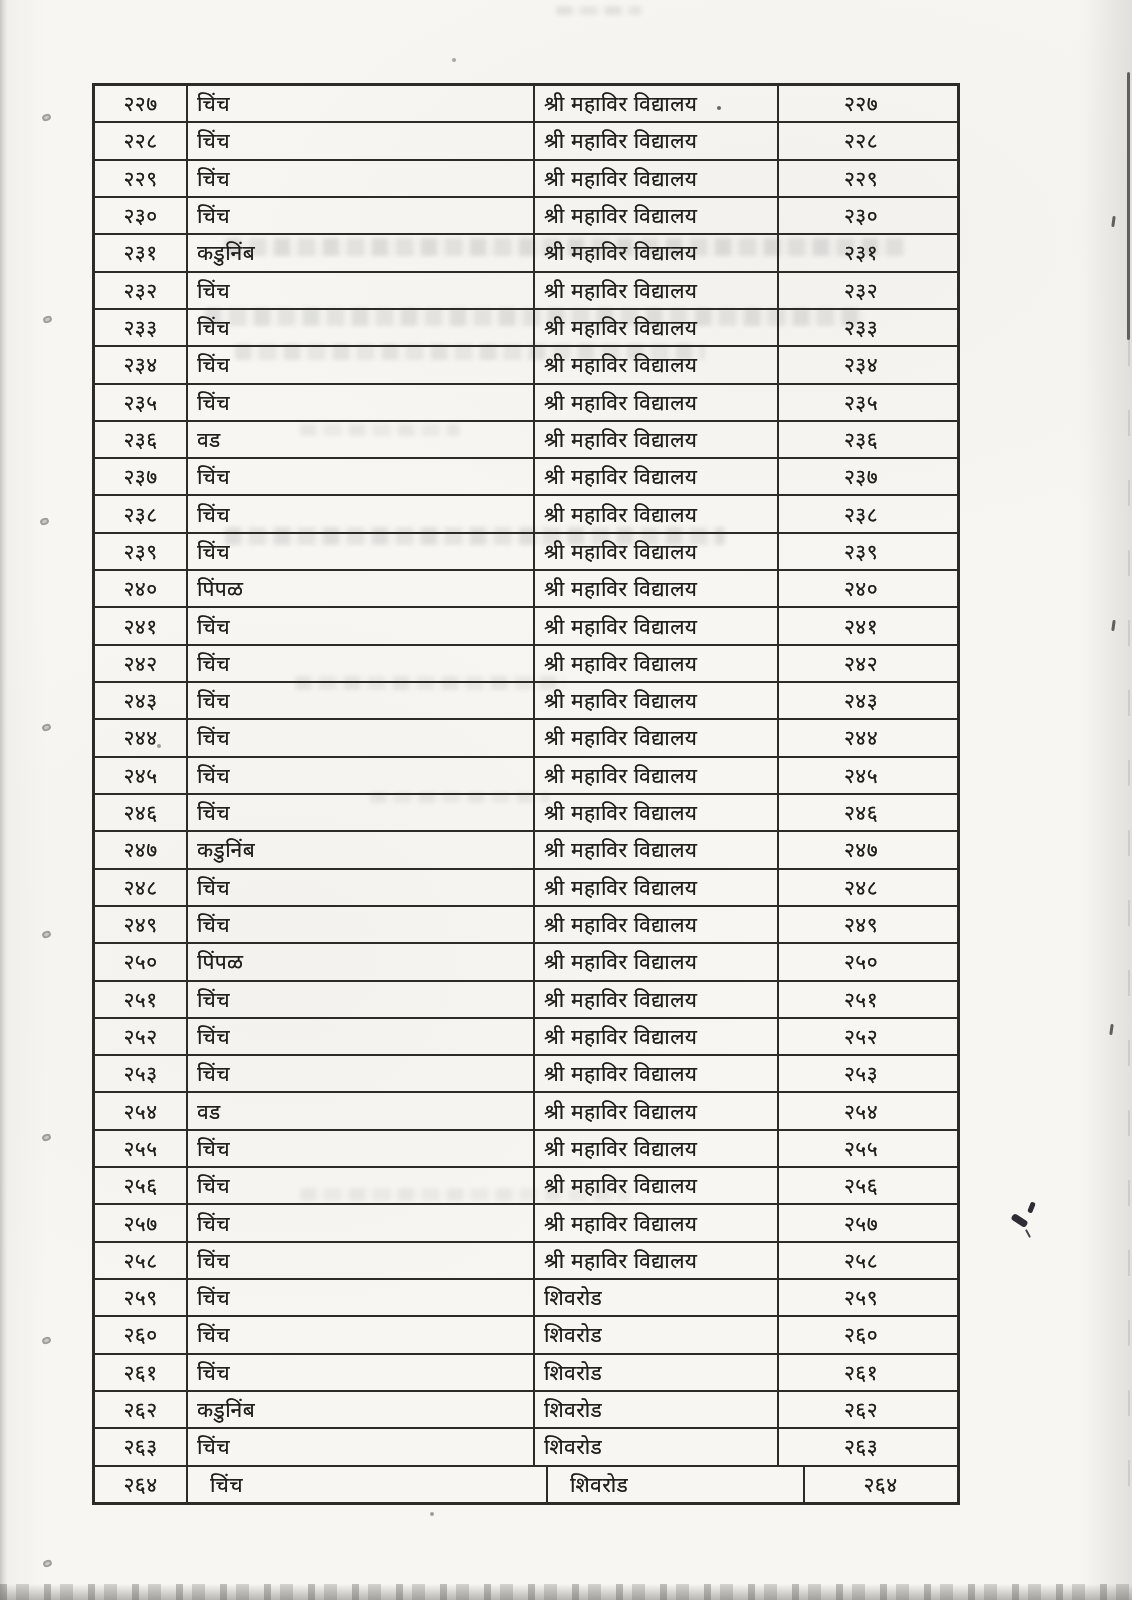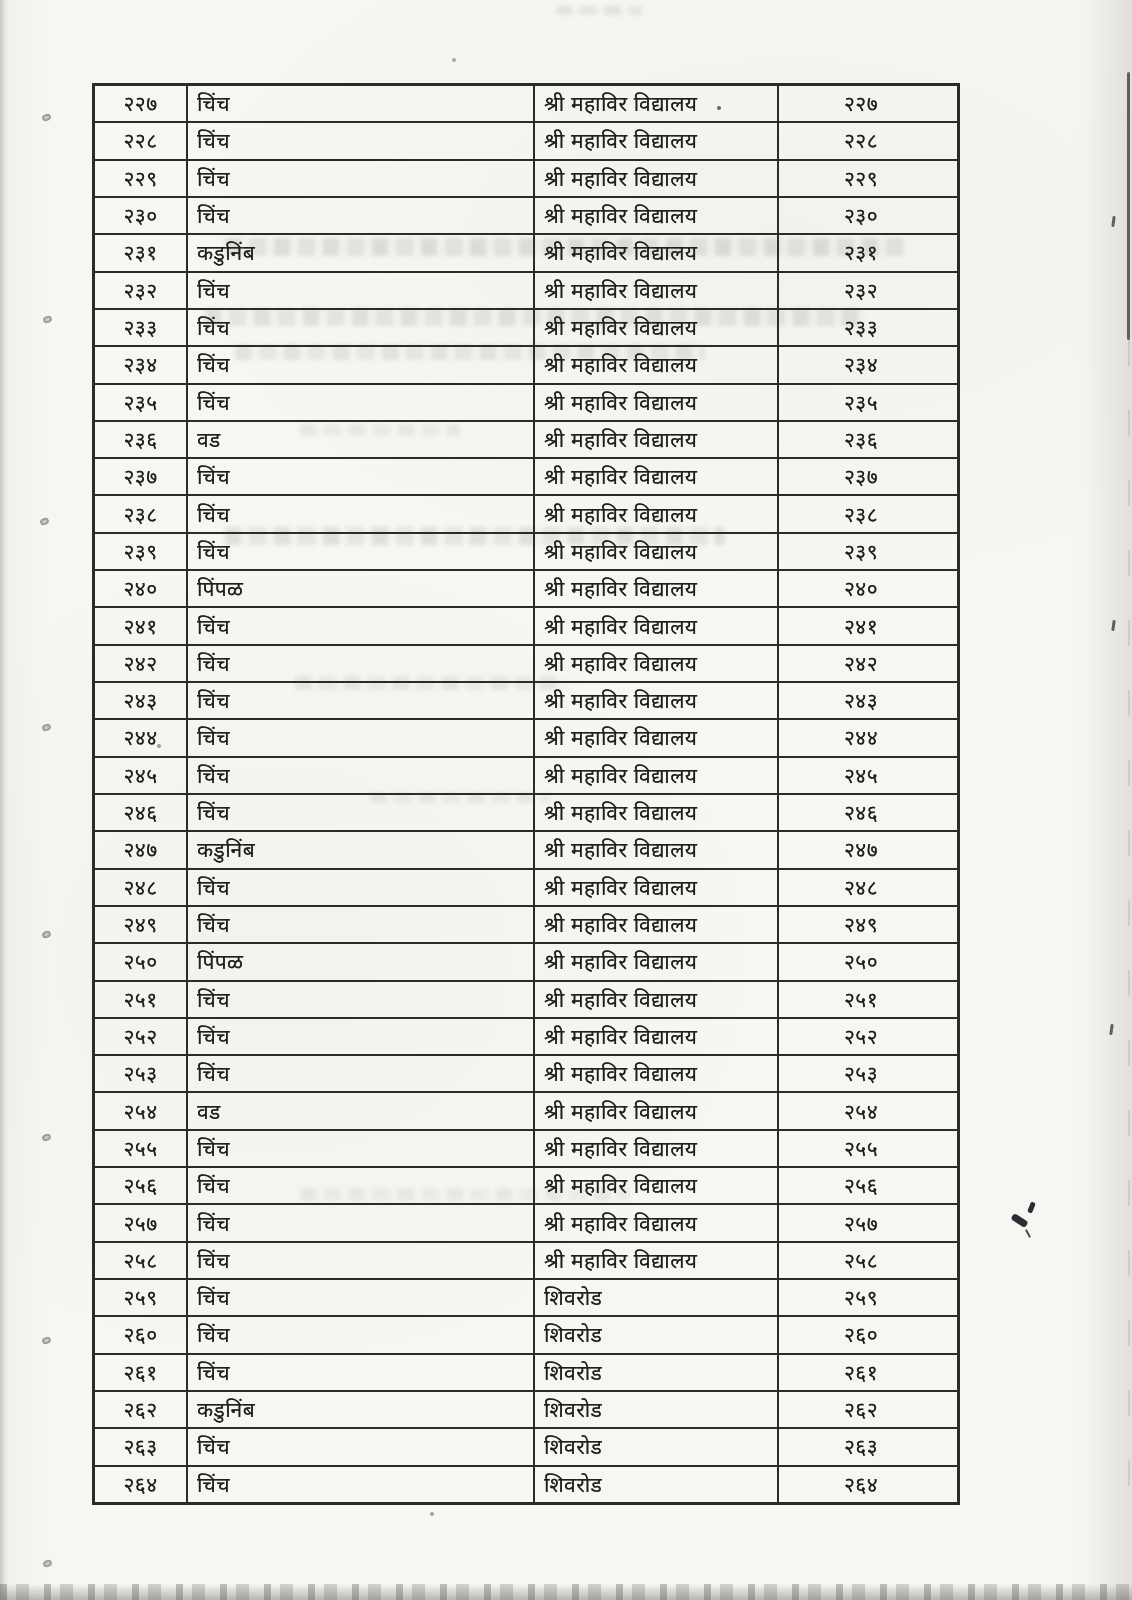--- a/index.html
+++ b/index.html
@@ -76,21 +76,21 @@
     position:absolute;left:92px;top:83px;width:868px;height:1422px;
     border:3px solid var(--line);
     display:flex;flex-direction:column;
     z-index:2;
   }
   .row{
     flex:1;display:grid;
     grid-template-columns:93px 347px 244px 1fr;
     border-bottom:2px solid var(--line);
   }
-  .row:last-child{border-bottom:none;}
+  .row:last-child{border-bottom:none;gap:13px;}
   .cell{
     display:flex;align-items:center;
     border-right:2px solid var(--line);
     font-size:21px;font-weight:500;color:var(--ink);
     letter-spacing:.4px;line-height:1;
     text-shadow:0 0 .5px rgba(20,20,18,.65);
     white-space:nowrap;overflow:hidden;
   }
   .cell:last-child{border-right:none;}
   .c-sr,.c-sr2{justify-content:center;}

